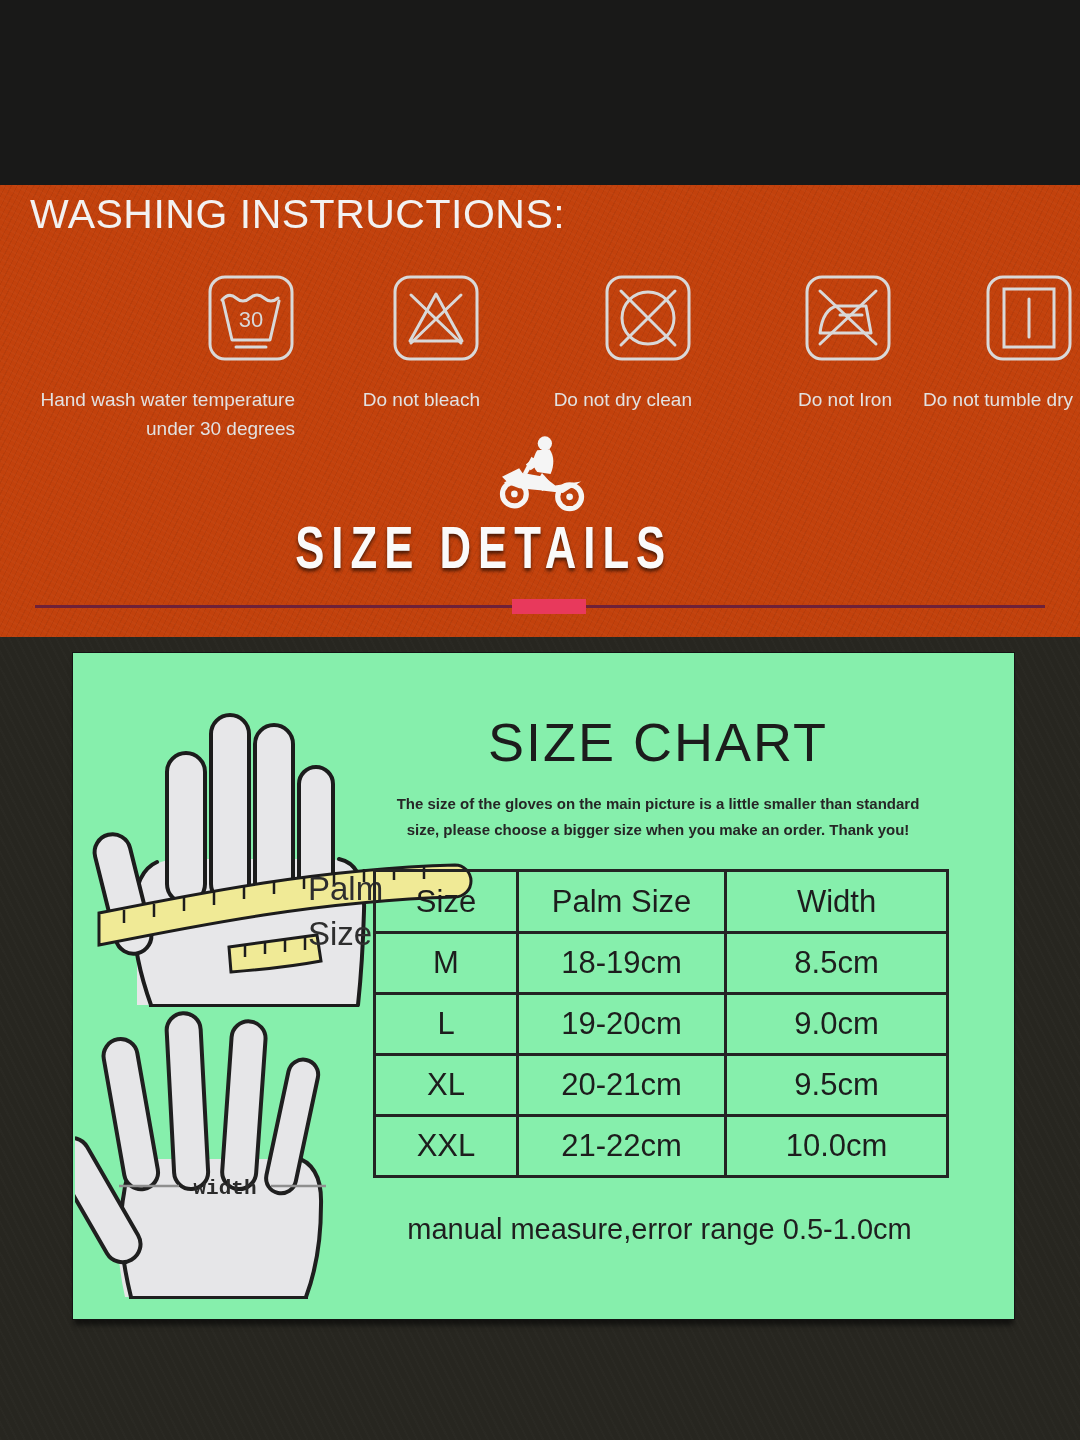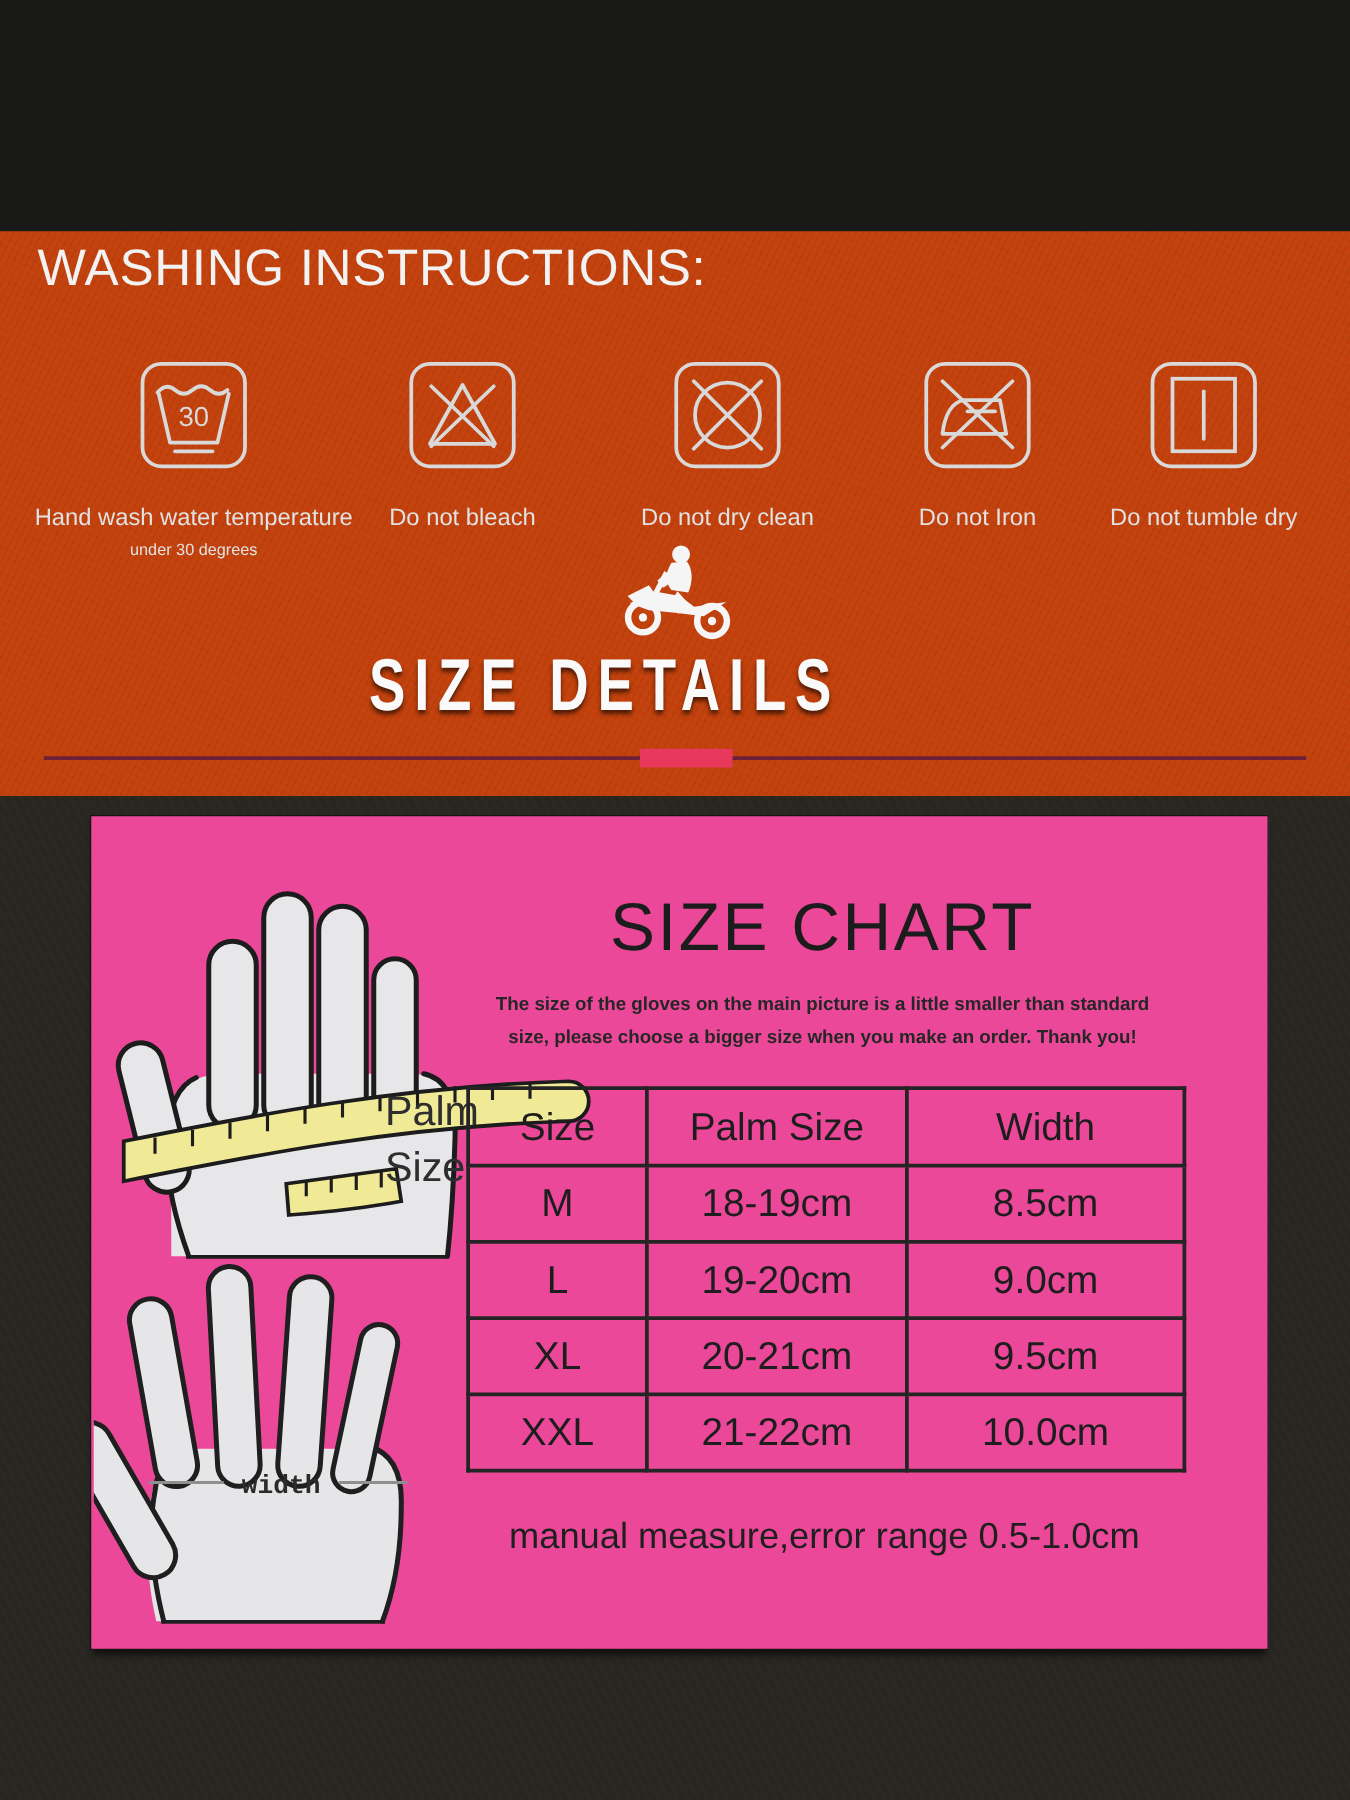--- a/index.html
+++ b/index.html
@@ -10,33 +10,33 @@
   .washing{position:absolute;left:0;top:185px;width:1080px;height:452px;background:#c2410c;}
   .washing::before{content:"";position:absolute;inset:0;pointer-events:none;
      background:repeating-linear-gradient(27deg,rgba(255,255,255,.015) 0 2px,transparent 2px 6px),
                 repeating-linear-gradient(117deg,rgba(0,0,0,.06) 0 1px,transparent 1px 5px);}
   .lower{position:absolute;left:0;top:637px;width:1080px;height:803px;background:#272620;}
   .lower::before{content:"";position:absolute;inset:0;pointer-events:none;
      background:repeating-linear-gradient(63deg,rgba(255,255,255,.012) 0 2px,transparent 2px 7px);}
   
   .wash-heading{position:absolute;left:30px;top:6px;margin:0;font-size:41px;font-weight:400;
      color:#f2f2f2;letter-spacing:.5px;}
-  .wash-item{position:absolute;top:103px;text-align:center;}
+  .wash-item{position:absolute;top:89px;text-align:right;}
   .wash-item svg{display:inline-block;}
   .wash-label{margin-top:20px;font-size:19px;color:#e2e2e2;line-height:1.5;}
-  .wash-label-2{font-size:13px;color:#e2e2e2;line-height:1.5;}
+  .wash-label-2{font-size:19px;color:#e2e2e2;line-height:1.5;}
   .moto{position:absolute;left:494px;top:248px;width:96px;height:80px;}
   .size-details{position:absolute;left:0;top:330px;width:968px;margin:0;text-align:center;
      font-size:56px;font-weight:700;color:#fafafa;letter-spacing:9px;}
   .size-details .squish{display:inline-block;transform:scale(.78,1.05);transform-origin:center;
      text-shadow:0 3px 4px rgba(0,0,0,.6);white-space:nowrap;}
   .divider-line{position:absolute;left:35px;top:420px;width:1010px;height:3px;background:#6e2038;}
   .divider-accent{position:absolute;left:512px;top:414px;width:74px;height:15px;background:#e8395c;}
   
-  .card{position:absolute;left:72px;top:15px;width:941px;height:666px;background:#ec4899;
+  .card{position:absolute;left:72px;top:15px;width:941px;height:666px;background:#86efac;
      border:1px solid #141414;box-shadow:0 7px 5px -2px rgba(0,0,0,.55);}
   .chart-title{position:absolute;left:295px;top:58px;width:580px;text-align:center;
      font-size:54px;font-weight:400;color:#1c1c1c;letter-spacing:2px;white-space:nowrap;}
   .chart-note{position:absolute;left:295px;top:138px;width:580px;text-align:center;
      font-size:15px;font-weight:700;color:#262626;line-height:1.7;}
   .chart-note div{white-space:nowrap;}
   .palm-label{position:absolute;left:198px;top:214px;font-size:33px;color:#2e2e2e;line-height:1.35;margin-left:37px;}
   .size-table{position:absolute;left:300px;top:216px;width:573px;height:306px;
      border-collapse:collapse;table-layout:fixed;}
   .size-table th,.size-table td{border:3px solid #242424;text-align:center;vertical-align:middle;

